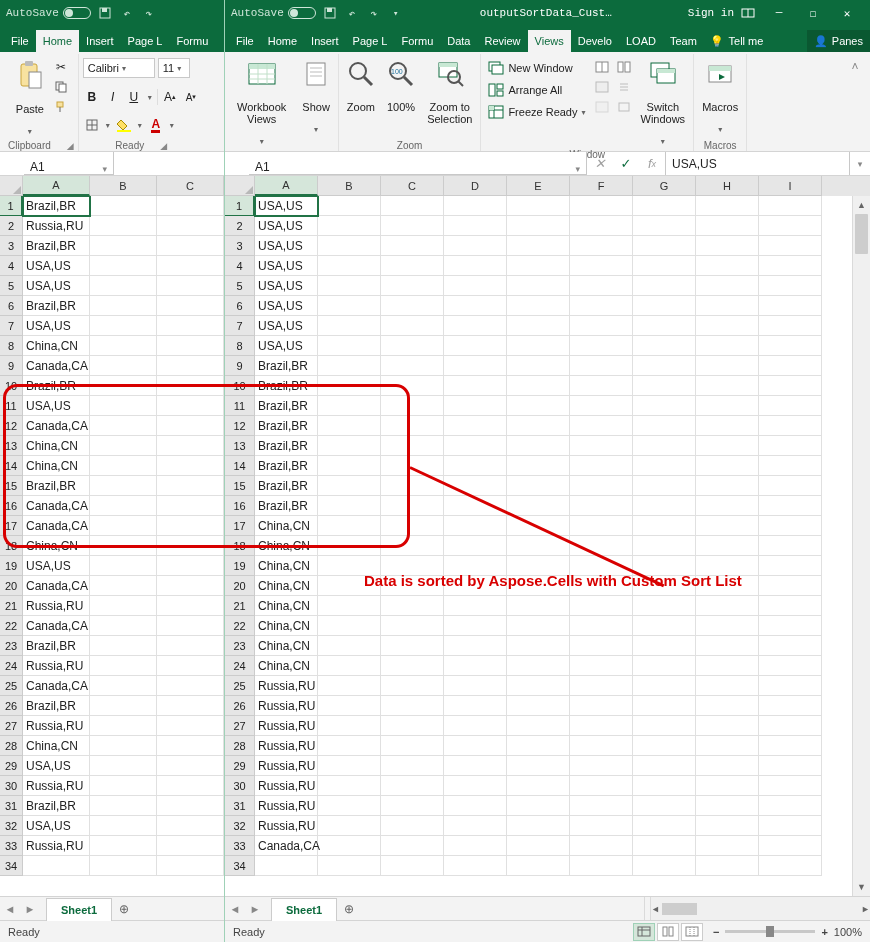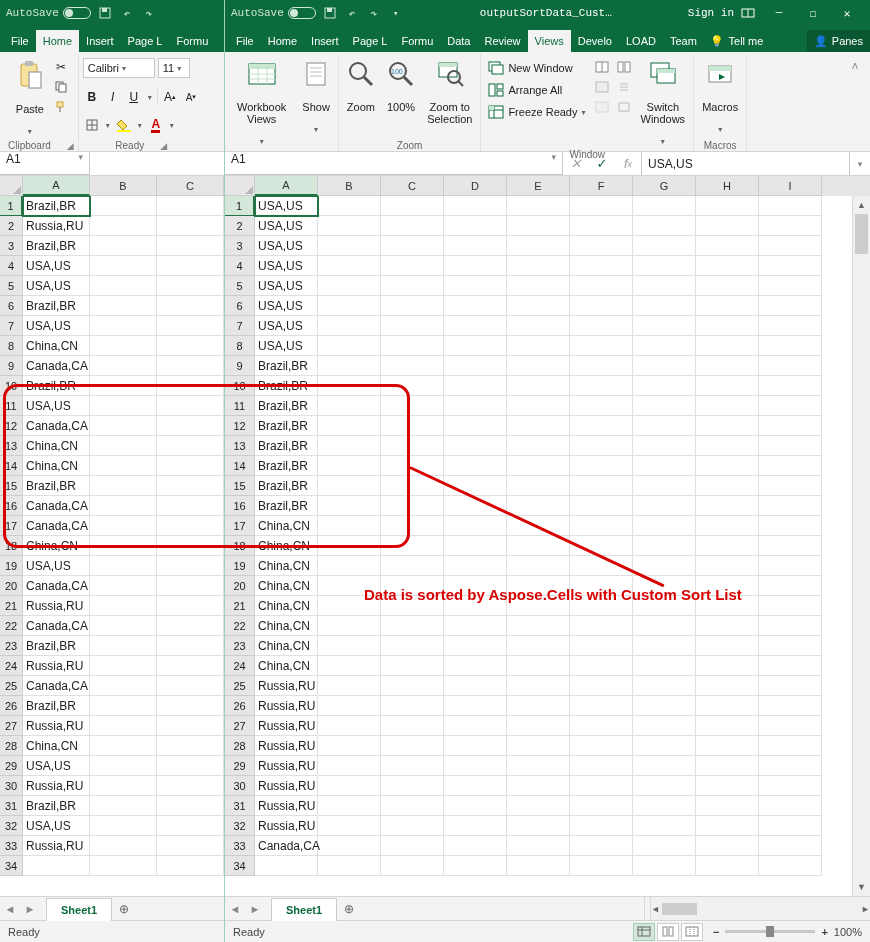--- a/index.html
+++ b/index.html
@@ -35,21 +35,21 @@
   .bigbtn svg, .smbtn svg, .mini svg, .listbtn svg { display:block; }
   .stack { display:flex; flex-direction:column; gap:2px; }
   .row { display:flex; gap:3px; align-items:center; }
   .mini { width:18px; height:18px; display:flex; align-items:center; justify-content:center; border:1px solid transparent; }
   .combo { height:20px; border:1px solid #c8c8c8; background:#fff; display:flex; align-items:center; padding:0 4px; font-size:11px; gap:3px; }
   .combo .dd { font-size:8px; color:#666; }
   .listbtn { display:flex; align-items:center; gap:4px; font-size:11px; height:20px; padding:0 3px; }
   .rgroup .dlaunch { font-size:9px; color:#888; margin-left:3px; }
   
   .fmrow { height:24px; display:flex; align-items:stretch; border-bottom:1px solid #d4d4d4; }
-  .namebox { border:1px solid #c8c8c8; border-top:none; border-left:none; display:flex; align-items:flex-start; padding:0 6px; font-size:12px; background:#fff; }
+  .namebox { border:1px solid #c8c8c8; border-top:none; border-left:none; display:flex; align-items:flex-end; padding:0 6px; font-size:12px; background:#fff;margin-left:24px; }
   .namebox.left { width:90px; }
   .namebox .dd { margin-left:auto; font-size:9px; color:#888; }
   .fmrow .namebox.wide { width:338px; }
   .fmbtns { display:flex; align-items:center; border-right:1px solid #c8c8c8; }
   .fmbtn { width:26px; display:flex; align-items:center; justify-content:center; color:#a0a0a0; font-size:13px; font-style:italic; }
   .fmbtn.green { color:#0c6b3d; font-style:normal; }
   .fmval { flex:1; display:flex; align-items:center; padding:0 6px; border-right:1px solid #c8c8c8; }
   .fmexp { width:20px; display:flex; align-items:center; justify-content:center; color:#888; font-size:9px; }
   
   .gridwrap { flex:1; display:flex; flex-direction:column; overflow:hidden; }
@@ -1156,13 +1156,13 @@
       <span style="font-weight:bold">+</span>
       <span>100%</span>
     </div>
   </div>
 </div>
 
 </div>
 
 <div class="anno-box" style="left:3px; top:384px; width:407px; height:164px;"></div>
 <div class="anno-line" style="left:410px; top:466px; width:280px; transform:rotate(25deg);"></div>
-<div class="anno-text" style="left:364px; top:586px;">Data is sorted by Aspose.Cells with Custom Sort List</div>
+<div class="anno-text" style="left:364px; top:572px;">Data is sorted by Aspose.Cells with Custom Sort List</div>
 
 </body></html>

